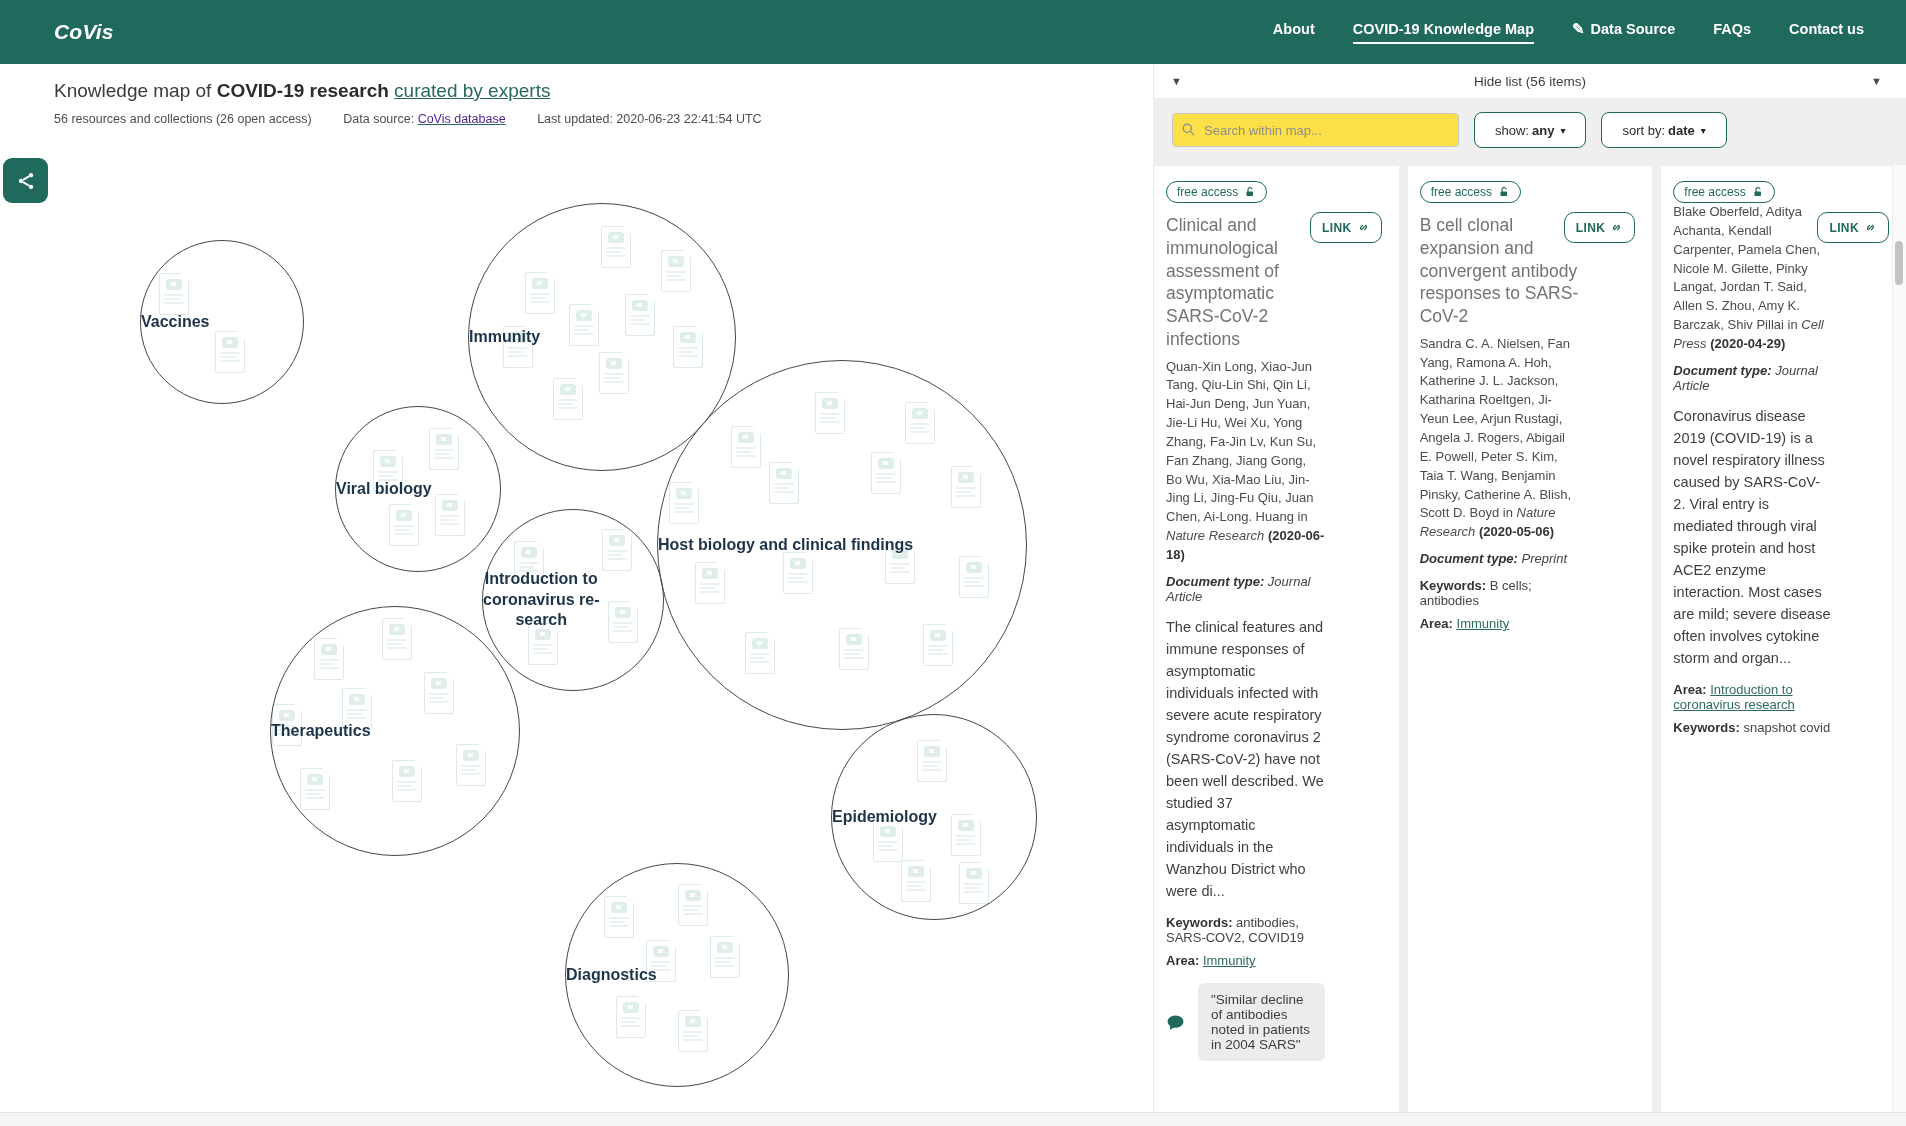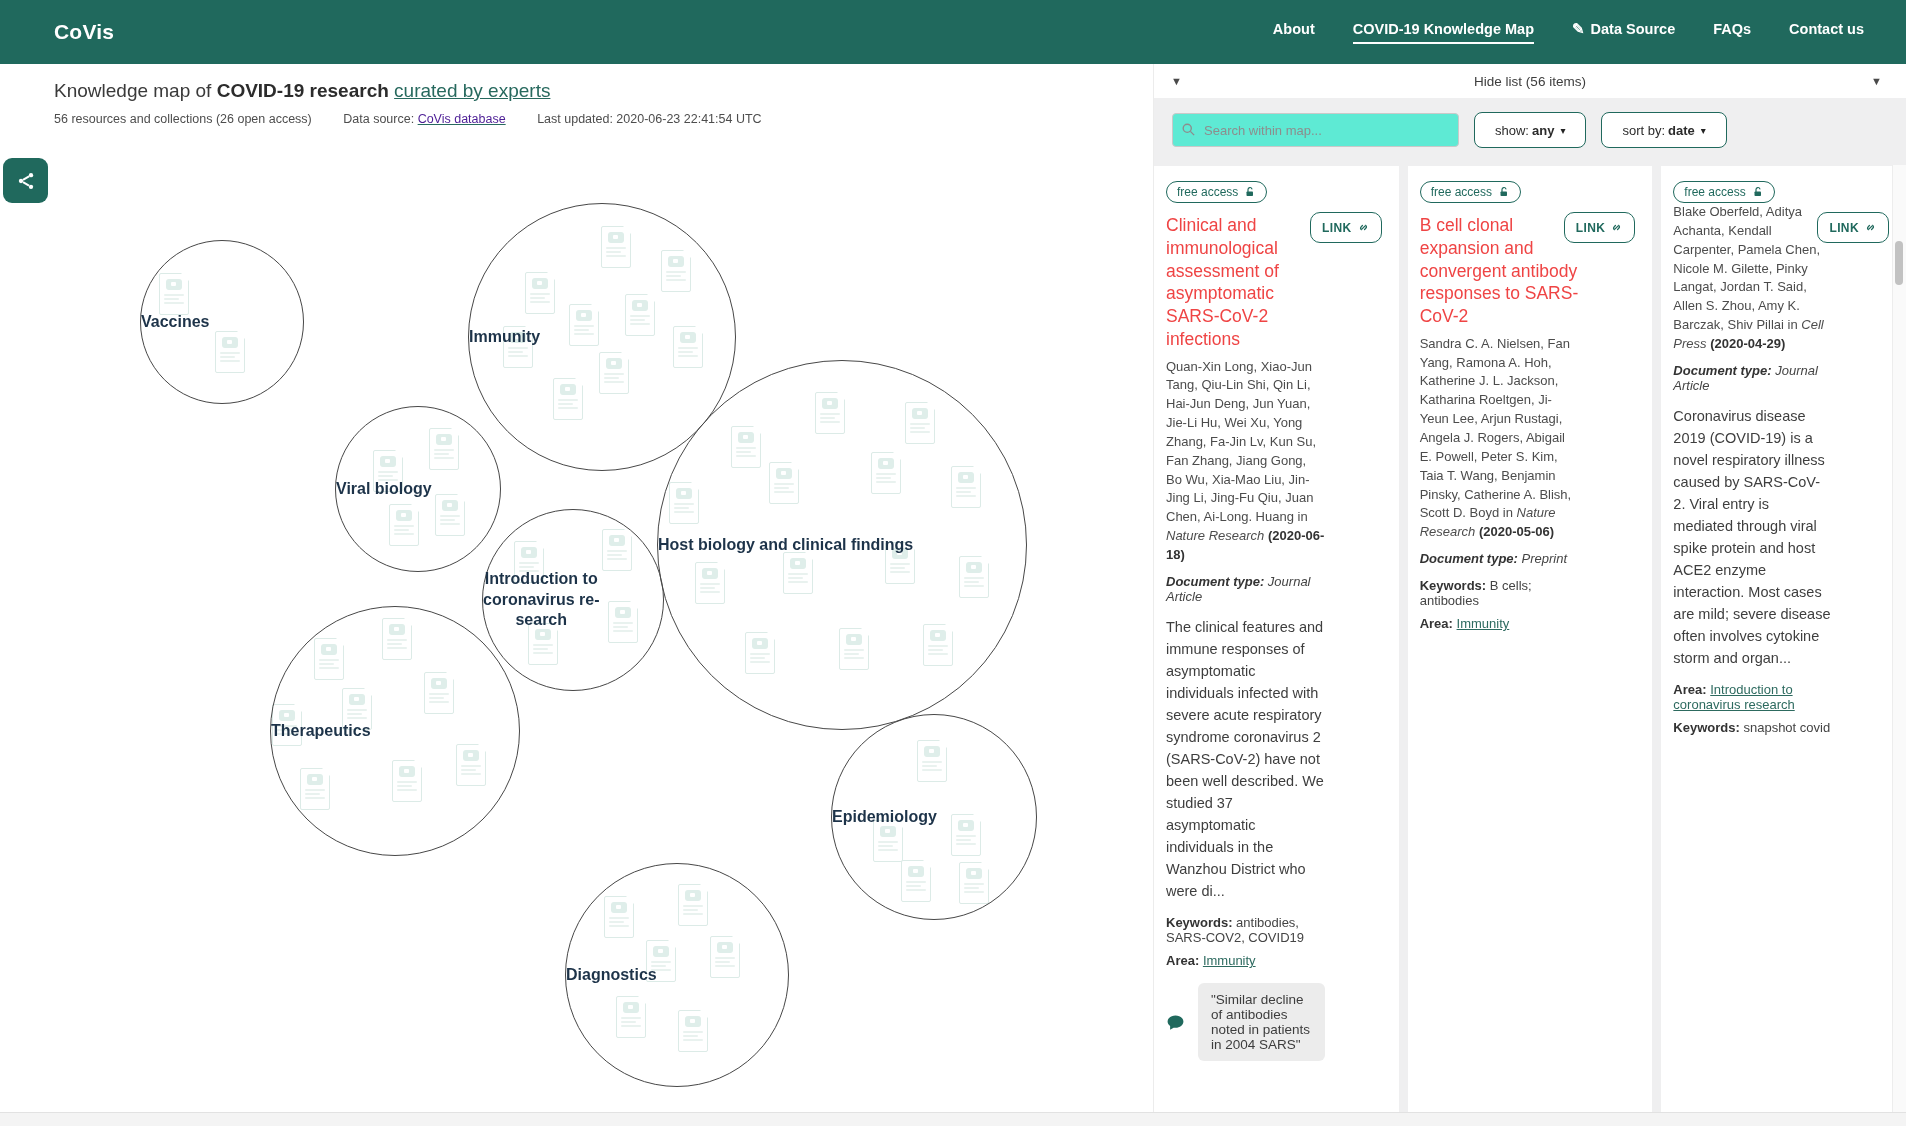--- a/index.html
+++ b/index.html
@@ -6,21 +6,21 @@
   body{
     width:1906px;height:1126px;overflow:hidden;position:relative;
     background:#fff;font-family:"Liberation Sans",sans-serif;
     -webkit-font-smoothing:antialiased;
   }
   
   .app-header{
     height:64px;background:#20695d;display:flex;align-items:center;
     padding:0 42px 0 54px;box-sizing:border-box;
   }
-  .brand{color:#fff;font-size:21px;font-weight:700;letter-spacing:.2px;}
+  .brand{color:#fff;font-size:21px;font-weight:700;letter-spacing:.2px;font-style:italic;}
   .nav{margin-left:auto;display:flex;align-items:center;gap:38px;list-style:none;padding:0;margin-top:0;margin-bottom:0;}
   .nav-item{color:#fff;font-size:14.5px;font-weight:600;cursor:pointer;padding-bottom:5px;border-bottom:2px solid transparent;display:flex;align-items:center;gap:6px;}
   .nav-item.active{border-bottom-color:#fff;}
   .pencil{display:none;font-size:15px;}
   .nav-item.has-icon .pencil{display:inline;}
   
   .main{position:absolute;top:64px;left:0;right:0;bottom:0;display:flex;}
   .map-area{position:relative;width:1153px;height:100%;background:#fff;overflow:hidden;}
   
   .map-head{padding:16px 0 0 54px;position:relative;z-index:4;}
@@ -46,34 +46,34 @@
   .doc .dline.short{margin-right:9px;}
   
   .panel{width:753px;height:100%;background:#fff;border-left:1px solid #ececec;display:flex;flex-direction:column;position:relative;box-sizing:border-box;}
   .hide-bar{height:34px;flex:none;display:flex;align-items:center;background:#fff;position:relative;}
   .hide-bar .arrow{position:absolute;font-size:11px;color:#4a4a4a;cursor:pointer;}
   .hide-bar .arrow.left{left:17px;}
   .hide-bar .arrow.right{right:24px;}
   .hide-label{margin:0 auto;font-size:13.5px;color:#3d3d3d;cursor:pointer;}
   .filters{background:#efeff0;padding:14px 0 18px 18px;display:flex;gap:15px;flex:none;align-items:center;}
   .search-box{position:relative;width:287px;}
-  .search-box input{width:100%;height:34px;border:1px solid #c9c9c9;border-radius:4px;background:#5eead4;
+  .search-box input{width:100%;height:34px;border:1px solid #c9c9c9;border-radius:4px;background:#fde047;
     padding:0 10px 0 31px;font-size:13px;color:#333;box-sizing:border-box;font-family:"Liberation Sans",sans-serif;}
   .search-box input::placeholder{color:#8d8d8d;}
   .search-icon{position:absolute;left:9px;top:9px;}
   .filter-btn{height:36px;border:1.5px solid #20695d;background:#fff;border-radius:8px;
     font-size:13px;color:#2b2b2b;padding:0 20px;display:flex;align-items:center;gap:3px;cursor:pointer;font-family:"Liberation Sans",sans-serif;}
   .filter-btn .fval{font-weight:700;}
   .filter-btn .dd{font-size:10px;color:#222;margin-left:3px;}
   
   .cards{flex:1;background:#efeff0;display:flex;flex-direction:row;gap:9px;overflow:hidden;}
   .card{background:#fff;padding:15px 74px 16px 12px;position:relative;}
   .badge{display:inline-flex;align-items:center;gap:6px;border:1.5px solid #20695d;color:#20695d;
     border-radius:11px;padding:3px 10px;font-size:12px;background:#fff;}
-  .card-title{font-size:17.5px;color:#ef4444;font-weight:500;margin:11px 0 7px;max-width:648px;line-height:1.3;cursor:pointer;}
+  .card-title{font-size:17.5px;color:#737373;font-weight:500;margin:11px 0 7px;max-width:648px;line-height:1.3;cursor:pointer;}
   .authors{font-size:13px;color:#4c4c4c;line-height:1.45;margin:0 0 9px;max-width:662px;}
   .authors i{font-style:italic;}
   .authors .date{font-weight:700;color:#333;}
   .meta{font-size:13px;color:#444;margin:0 0 12px;font-style:italic;}
   .meta b,.kv b{color:#333;}
   .abstract{font-size:14.5px;color:#3e3e3e;line-height:1.52;max-width:656px;margin:0 0 13px;}
   .kv{font-size:13px;color:#444;margin:0 0 8px;}
   .kv a{color:#2d6a5f;text-decoration:underline;cursor:pointer;}
   .quote-row{display:flex;align-items:center;gap:13px;margin-top:15px;}
   .quote-box{background:#ececec;border-radius:6px;padding:9px 13px;font-size:13.5px;color:#3d3d3d;}

